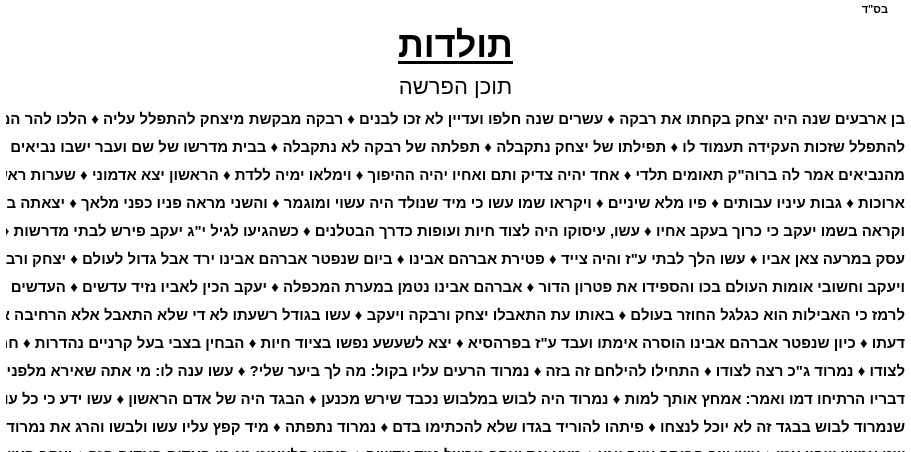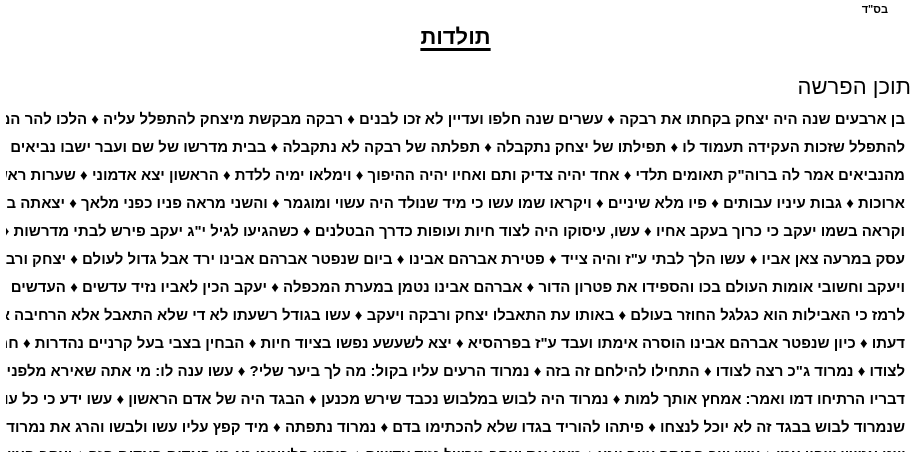--- a/index.html
+++ b/index.html
@@ -7,27 +7,27 @@
     width:911px;height:452px;overflow:hidden;position:relative;
     background:#ffffff;color:#000000;
     font-family:"Liberation Sans",sans-serif;
   }
   .bsd{
     position:absolute;top:3px;right:23px;
     font-size:11px;font-weight:bold;direction:rtl;
   }
   .title{
     position:absolute;top:24px;left:0;right:0;
-    text-align:center;font-size:22px;font-weight:bold;
+    text-align:center;font-size:36px;font-weight:bold;
     text-decoration:underline;text-decoration-thickness:3px;text-underline-offset:4px;
     direction:rtl;
   }
   .subtitle{
     position:absolute;top:74px;left:0;right:0;
-    text-align:right;font-size:22px;font-weight:normal;direction:rtl;
+    text-align:center;font-size:22px;font-weight:normal;direction:rtl;
   }
   .body-text{
     position:absolute;top:106px;left:6px;right:6px;
     direction:rtl;
   }
   .line{
     height:28px;line-height:26px;
     font-size:15px;font-weight:bold;
     text-align:justify;text-align-last:justify;text-justify:inter-word;
     white-space:nowrap;overflow:hidden;

